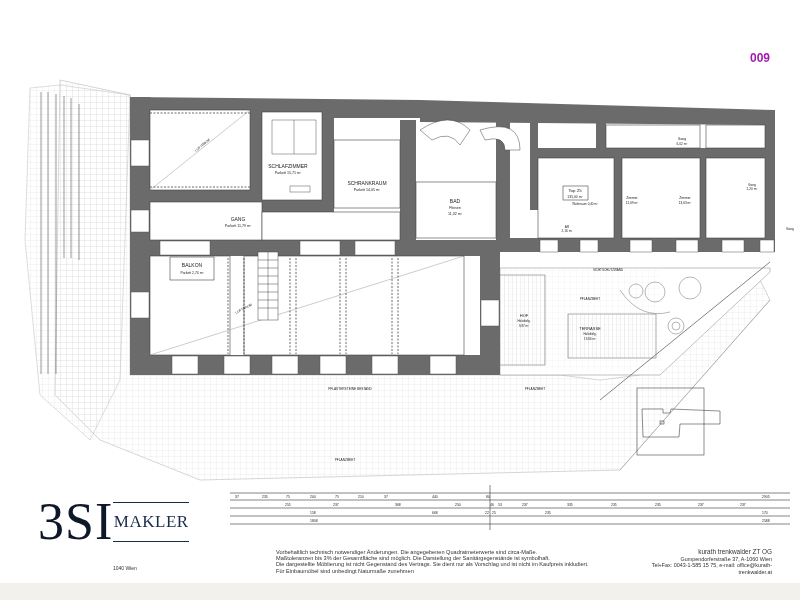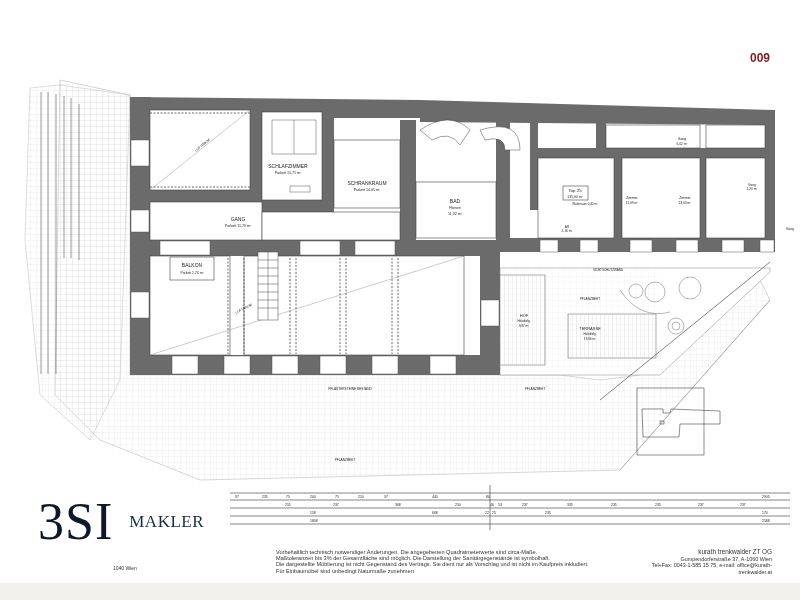--- a/index.html
+++ b/index.html
@@ -1,23 +1,23 @@
 <!DOCTYPE html>
 <html><head>
 <meta charset="utf-8">
 <style>
   html, body { margin:0; padding:0; }
   body { width:800px; height:600px; background:#f3f1ec; font-family:"Liberation Sans", sans-serif; position:relative; overflow:hidden; }
   .sheet { position:absolute; left:0; top:0; width:800px; height:583px; background:#ffffff; }
-  .page-no { position:absolute; left:750px; top:51px; font-size:12px; font-weight:bold; color:#7f1d1d; font-family:"Liberation Sans", sans-serif; }
+  .page-no { position:absolute; left:750px; top:51px; font-size:12px; font-weight:bold; color:#a21caf; font-family:"Liberation Sans", sans-serif; }
   svg.plan { position:absolute; left:0; top:0; }
   .lbl { font-family:"Liberation Sans", sans-serif; fill:#222; }
   .logo { position:absolute; left:38px; top:496px; display:flex; align-items:center; }
   .logo-mark { font-family:"Liberation Serif", serif; font-size:52px; color:#0f172a; letter-spacing:1px; line-height:1; }
-  .logo-side { margin-left:8px; width:76px; display:flex; flex-direction:row; align-items:center;gap:8px; }
+  .logo-side { margin-left:0; width:76px; display:flex; flex-direction:column; align-items:center; }
   .logo-side .rule { width:76px; height:1px; background:#1b2a4a; }
   .logo-side .word { font-family:"Liberation Serif", serif; font-size:17px; color:#1b2a4a; margin:9px 0; letter-spacing:0.5px; }
   .addr-small { position:absolute; left:113px; top:565px; font-size:5px; color:#333; }
   .disclaimer { position:absolute; left:276px; top:549px; font-size:5.6px; line-height:6.2px; color:#333; width:360px; }
   .firm { position:absolute; left:640px; top:549px; width:132px; text-align:right; font-size:5.4px; line-height:6.6px; color:#333; }
   .firm .fname { font-size:6.4px; }
 </style>
 </head>
 <body>
 

